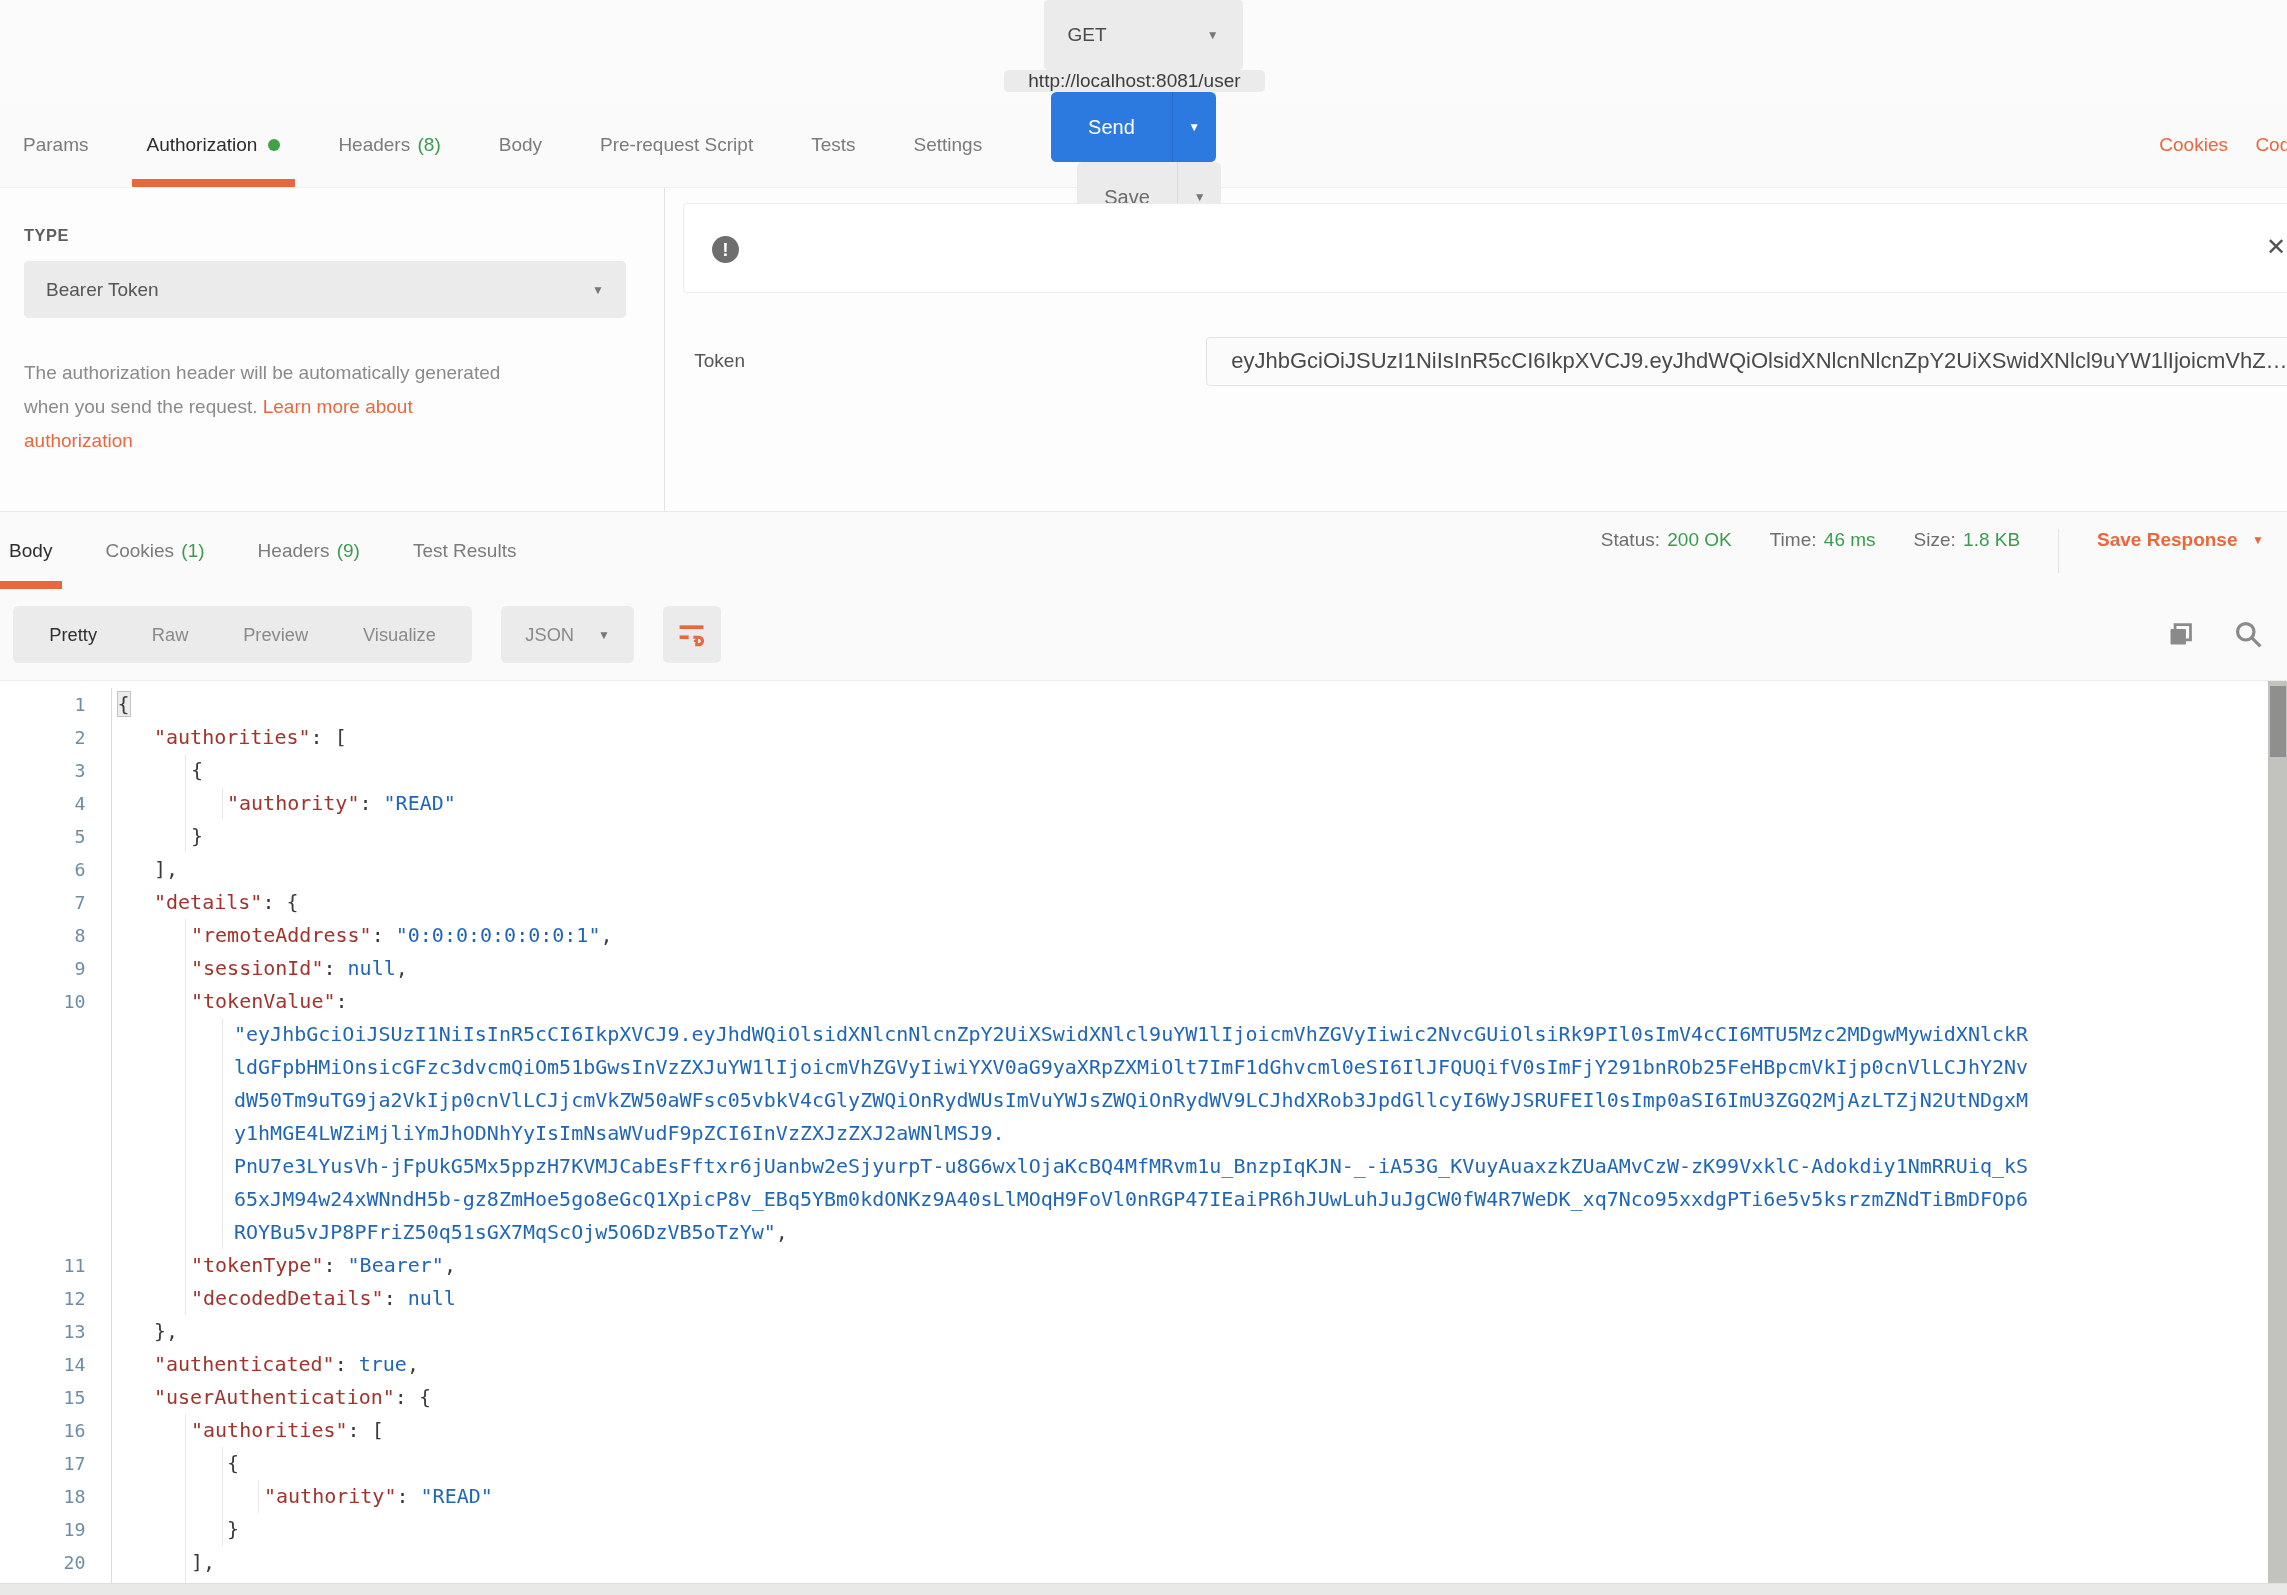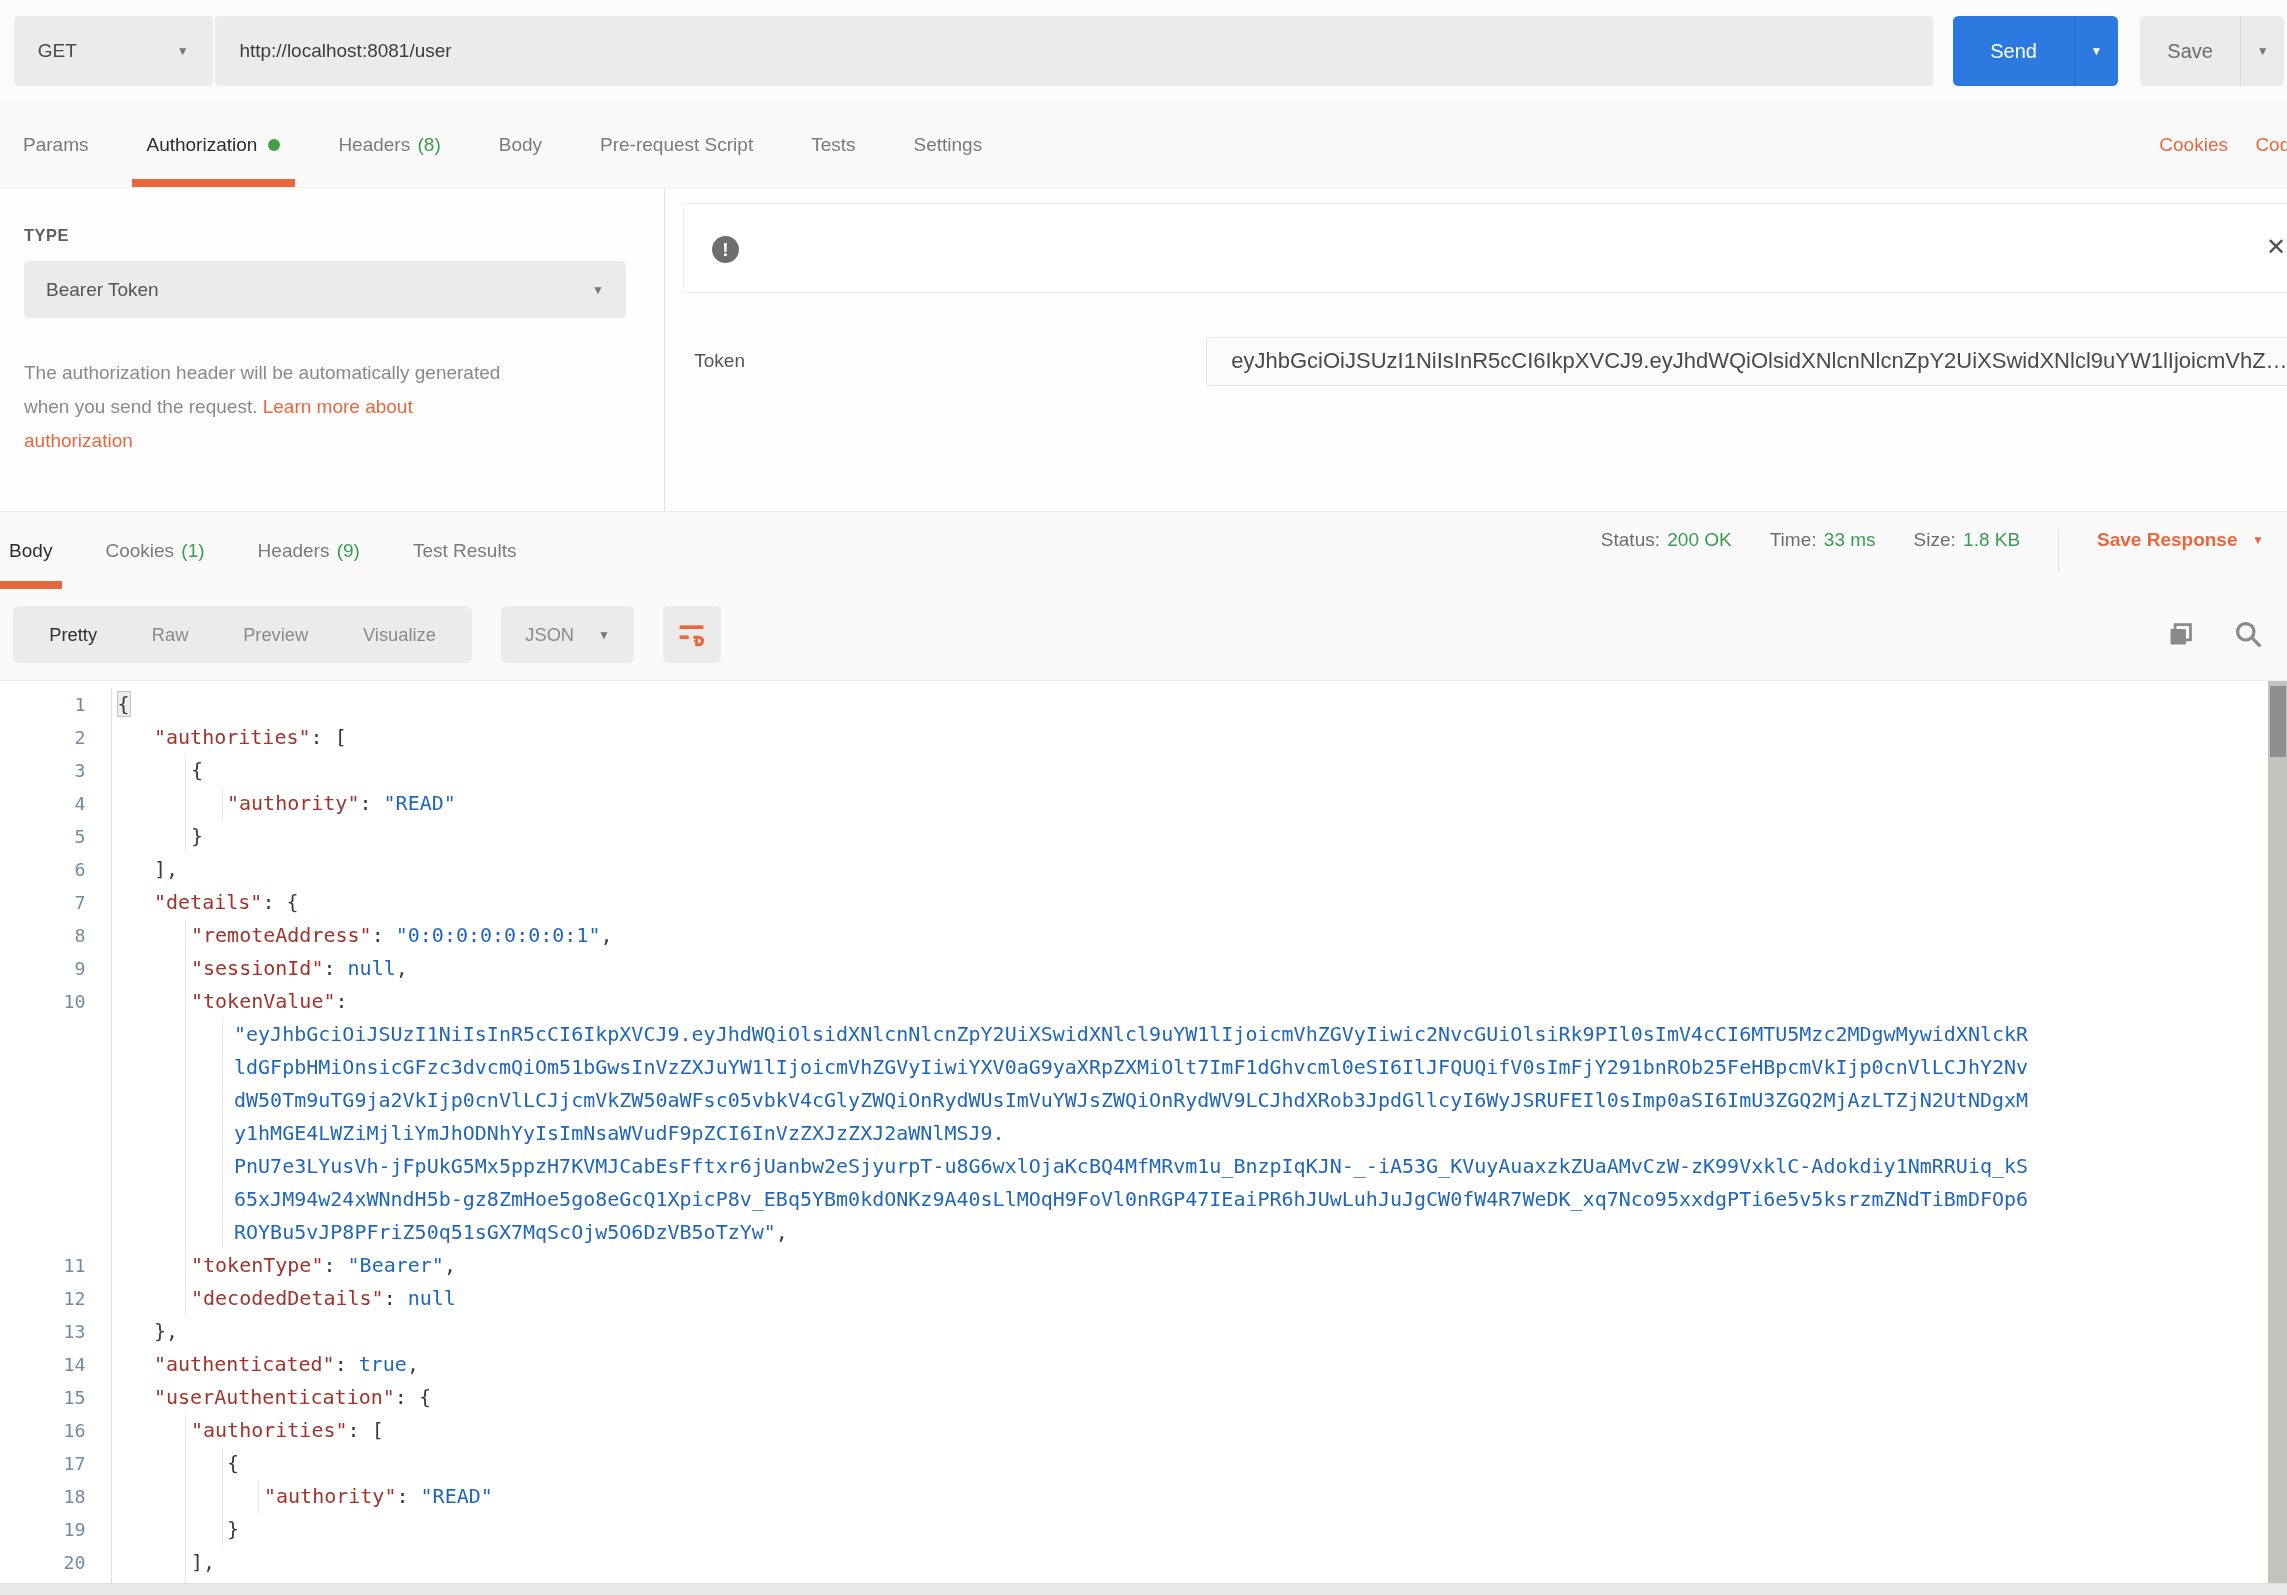--- a/index.html
+++ b/index.html
@@ -1,20 +1,20 @@
 <!DOCTYPE html>
 <html style="font-size:14.6px"><head>
 <meta charset="utf-8">
 <style>
   * { margin:0; padding:0; box-sizing:border-box; }
   html,body { width:2288px; height:1595px; overflow:hidden; background:#FAFAFA;
     font-family:"Liberation Sans", sans-serif; color:#444; }
 
   
-  .topbar { height:102px; display:flex; align-items:center; padding:0 12.8px 0 13.7px; background:#FBFBFB; }
+  .topbar { height:102px; display:flex; align-items:center; padding:0 12.8px 0 13.7px; background:#FBFBFB;flex-direction:column; }
   .method-select { width:199px; height:70px; background:#EBEBEB; border-radius:4.6px;
     display:flex; align-items:center; justify-content:space-between; padding:0 24px;
     font-size:19px; color:#4a4a4a; cursor:pointer; flex:none; margin-right:2.7px; }
   .caret { font-size:12px; color:#777; }
   .url-field { flex:1; height:70px; background:#EBEBEB; border-radius:4.6px; display:flex;
     align-items:center; padding:0 24px; font-size:19px; color:#3d3d3d; margin-right:20px; }
   .send-btn { height:70px; background:#2C7AE0; border-radius:5.5px; display:flex; color:#fff;
     overflow:hidden; cursor:pointer; margin-right:22px; flex:none; }
   .send-main { padding:0 37px; line-height:70px; font-size:20px; }
   .send-caret { width:44px; border-left:0.9px solid #2569C9; display:flex; align-items:center; justify-content:center; }
@@ -167,21 +167,21 @@
 
 <div class="resp-meta">
   <div class="resp-tabs">
       <div class="resp-tab active"><span>Body</span></div>
       <div class="resp-tab"><span>Cookies</span><span class="count">(1)</span></div>
       <div class="resp-tab"><span>Headers</span><span class="count">(9)</span></div>
       <div class="resp-tab"><span>Test Results</span></div>
     </div>
   <div class="meta-right">
     <span class="meta-item"><span>Status:</span><span class="val">200 OK</span></span>
-    <span class="meta-item"><span>Time:</span><span class="val">33 ms</span></span>
+    <span class="meta-item"><span>Time:</span><span class="val">46 ms</span></span>
     <span class="meta-item"><span>Size:</span><span class="val">1.8 KB</span></span>
     <span class="meta-divider"></span>
     <span class="save-response">
       <span>Save Response</span>
       <span class="caret">▼</span>
     </span>
   </div>
 </div>
 
 <div class="toolbar">

